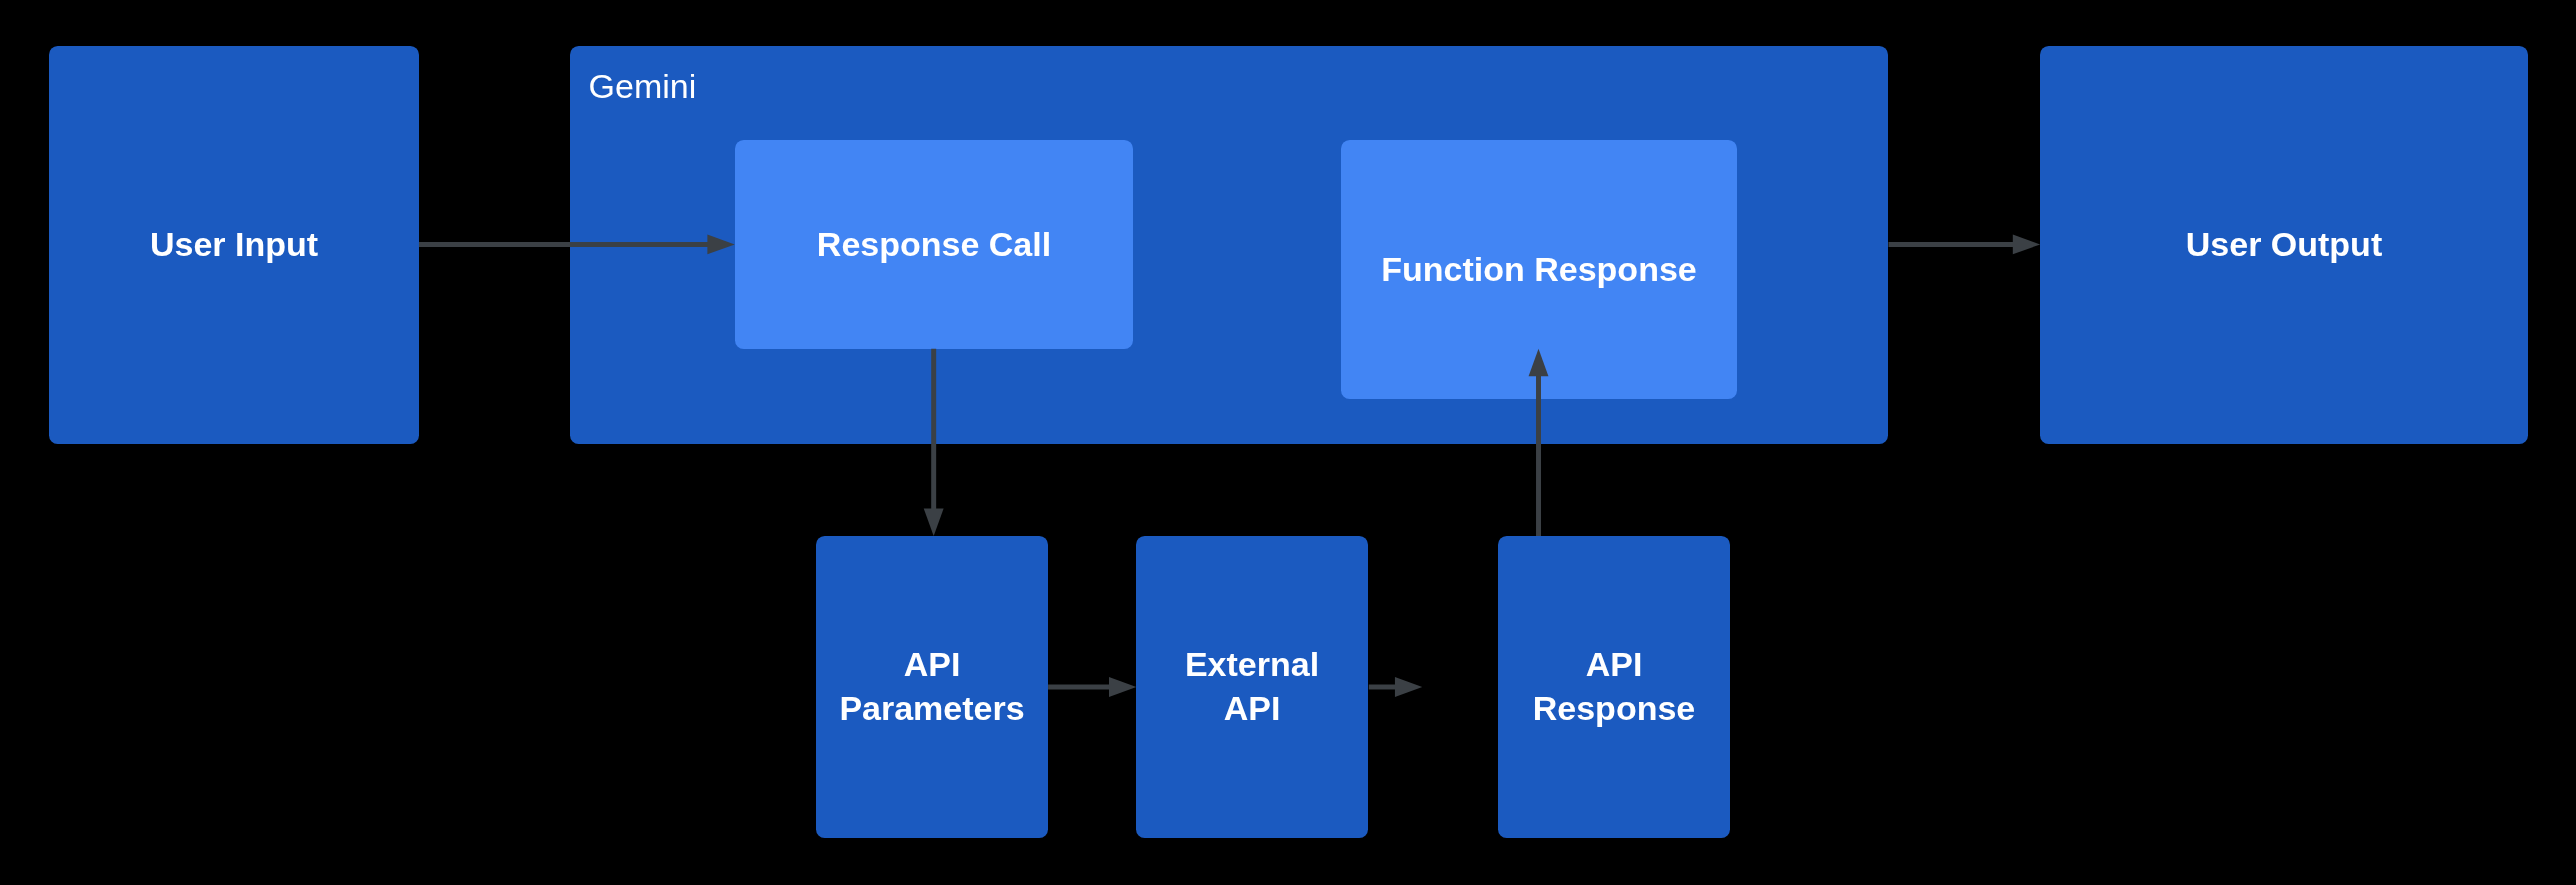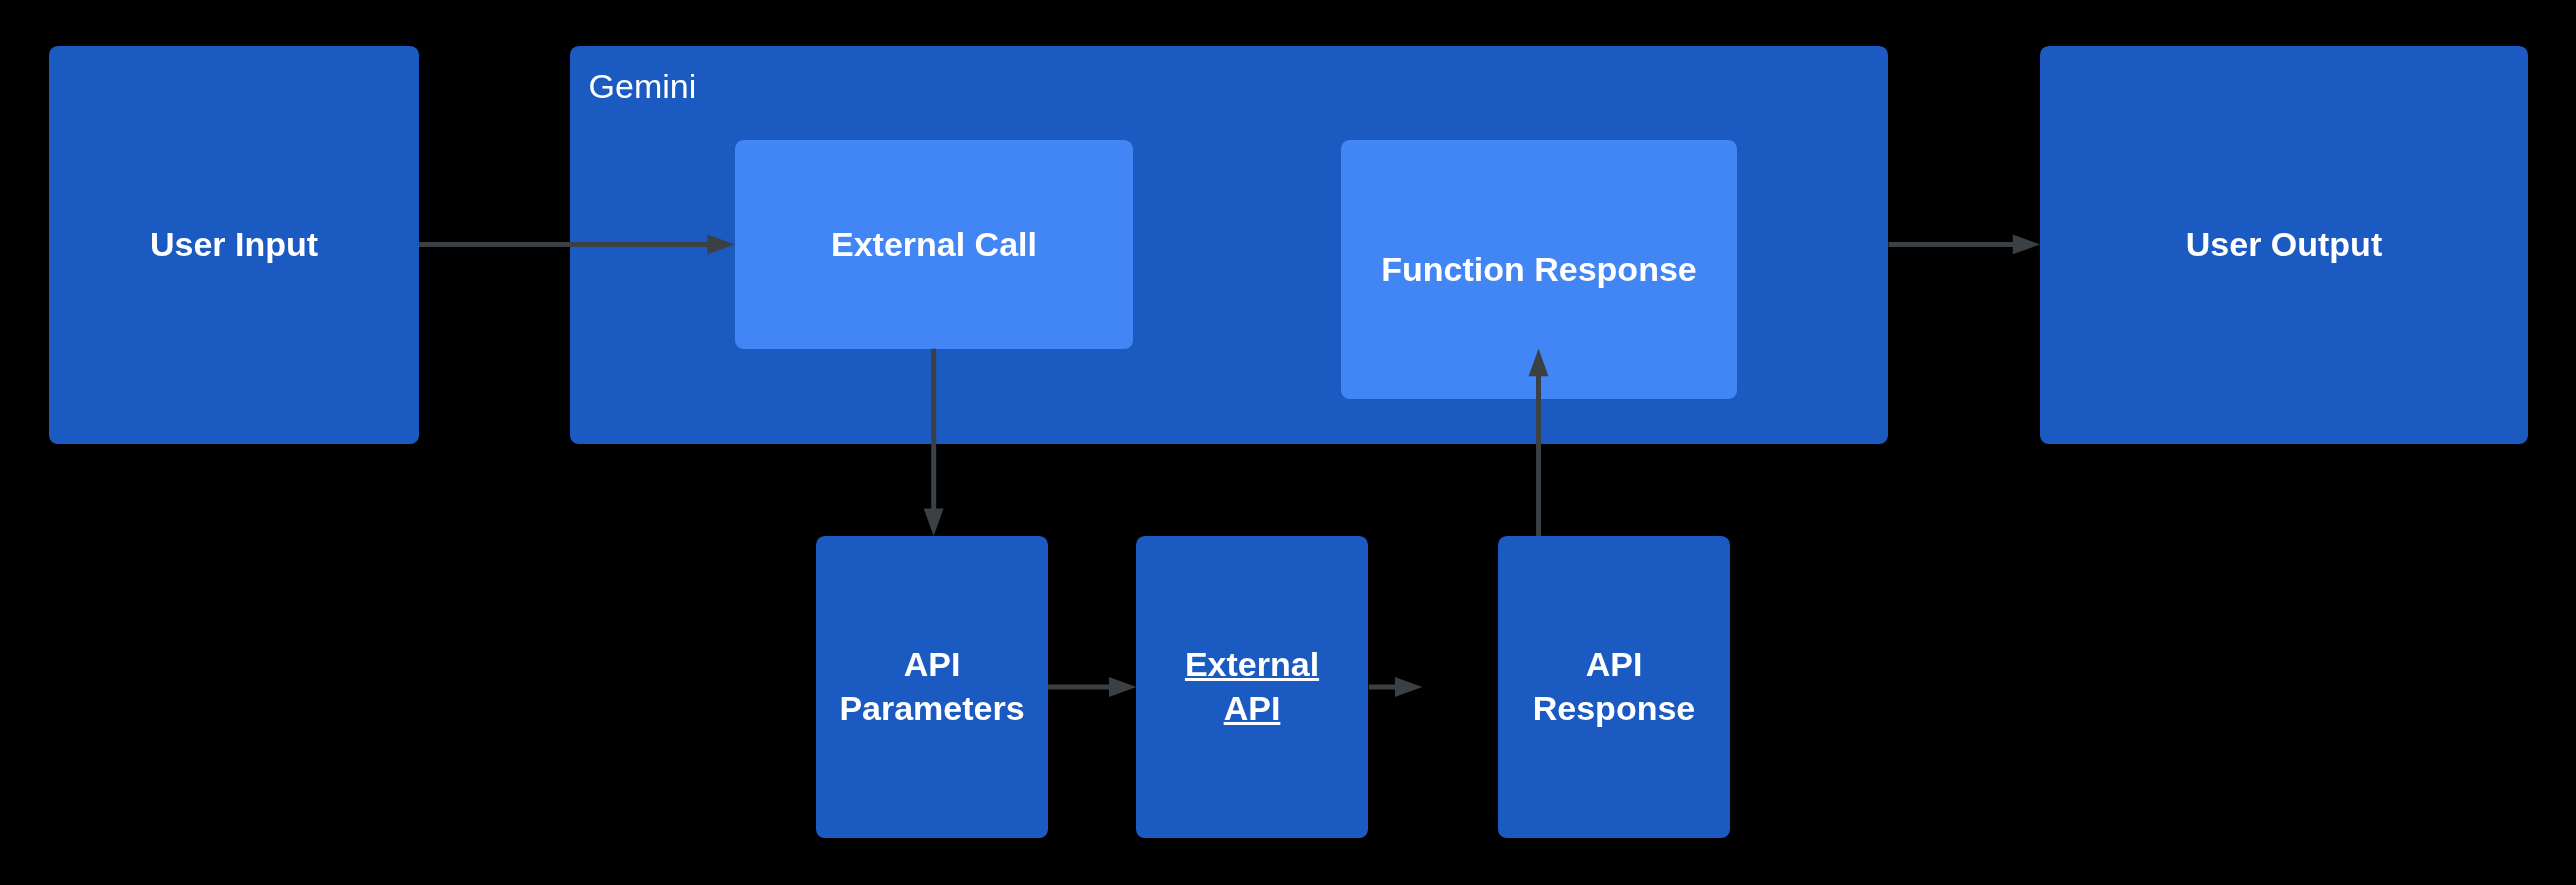--- a/index.html
+++ b/index.html
@@ -32,21 +32,21 @@
   .dark{background:var(--box-dark);}
   .light{background:var(--box-light);}
 
   .user-input       {left:49px;   top:46px;  width:370px;  height:398px;text-align:right;}
   .gemini           {left:570px;  top:46px;  width:1318px; height:398px; align-items:flex-start; justify-content:flex-start;}
   .gemini-label     {position:absolute; left:18.6px; top:18.6px; font-size:34px; font-weight:400; color:var(--label);}
   .function-call    {left:735px; top:140px; width:398px;  height:209px;}
   .function-response{left:1341px; top:140px; width:396px;  height:259px;}
   .model-output     {left:2040px; top:46px;  width:488px;  height:398px;}
   .api-parameters   {left:816px; top:536px; width:232px;  height:302px; padding:0 6.2px; box-sizing:border-box;}
-  .external-api     {left:1136px; top:536px; width:232px;  height:302px; padding:0 31px; box-sizing:border-box;text-decoration:underline;}
+  .external-api     {left:1136px; top:536px; width:232px;  height:302px; padding:0 31px; box-sizing:border-box;}
   .api-response     {left:1498px; top:536px; width:232px;  height:302px; padding:0 18.6px; box-sizing:border-box;}
 
   .edges{
     position:absolute;
     left:0;top:0;
     width:2576px;height:886px;
     pointer-events:none;
     z-index:10;
   }
   .edges line{stroke:var(--arrow);stroke-width:8px;}
@@ -59,21 +59,21 @@
 
   <div class="node dark user-input">
     <span>User Input</span>
   </div>
 
   <div class="node dark gemini">
     <span class="gemini-label">Gemini</span>
   </div>
 
   <div class="node light function-call">
-    <span>External Call</span>
+    <span>Response Call</span>
   </div>
 
   <div class="node light function-response">
     <span>Function Response</span>
   </div>
 
   <div class="node dark model-output">
     <span>User Output</span>
   </div>
 

